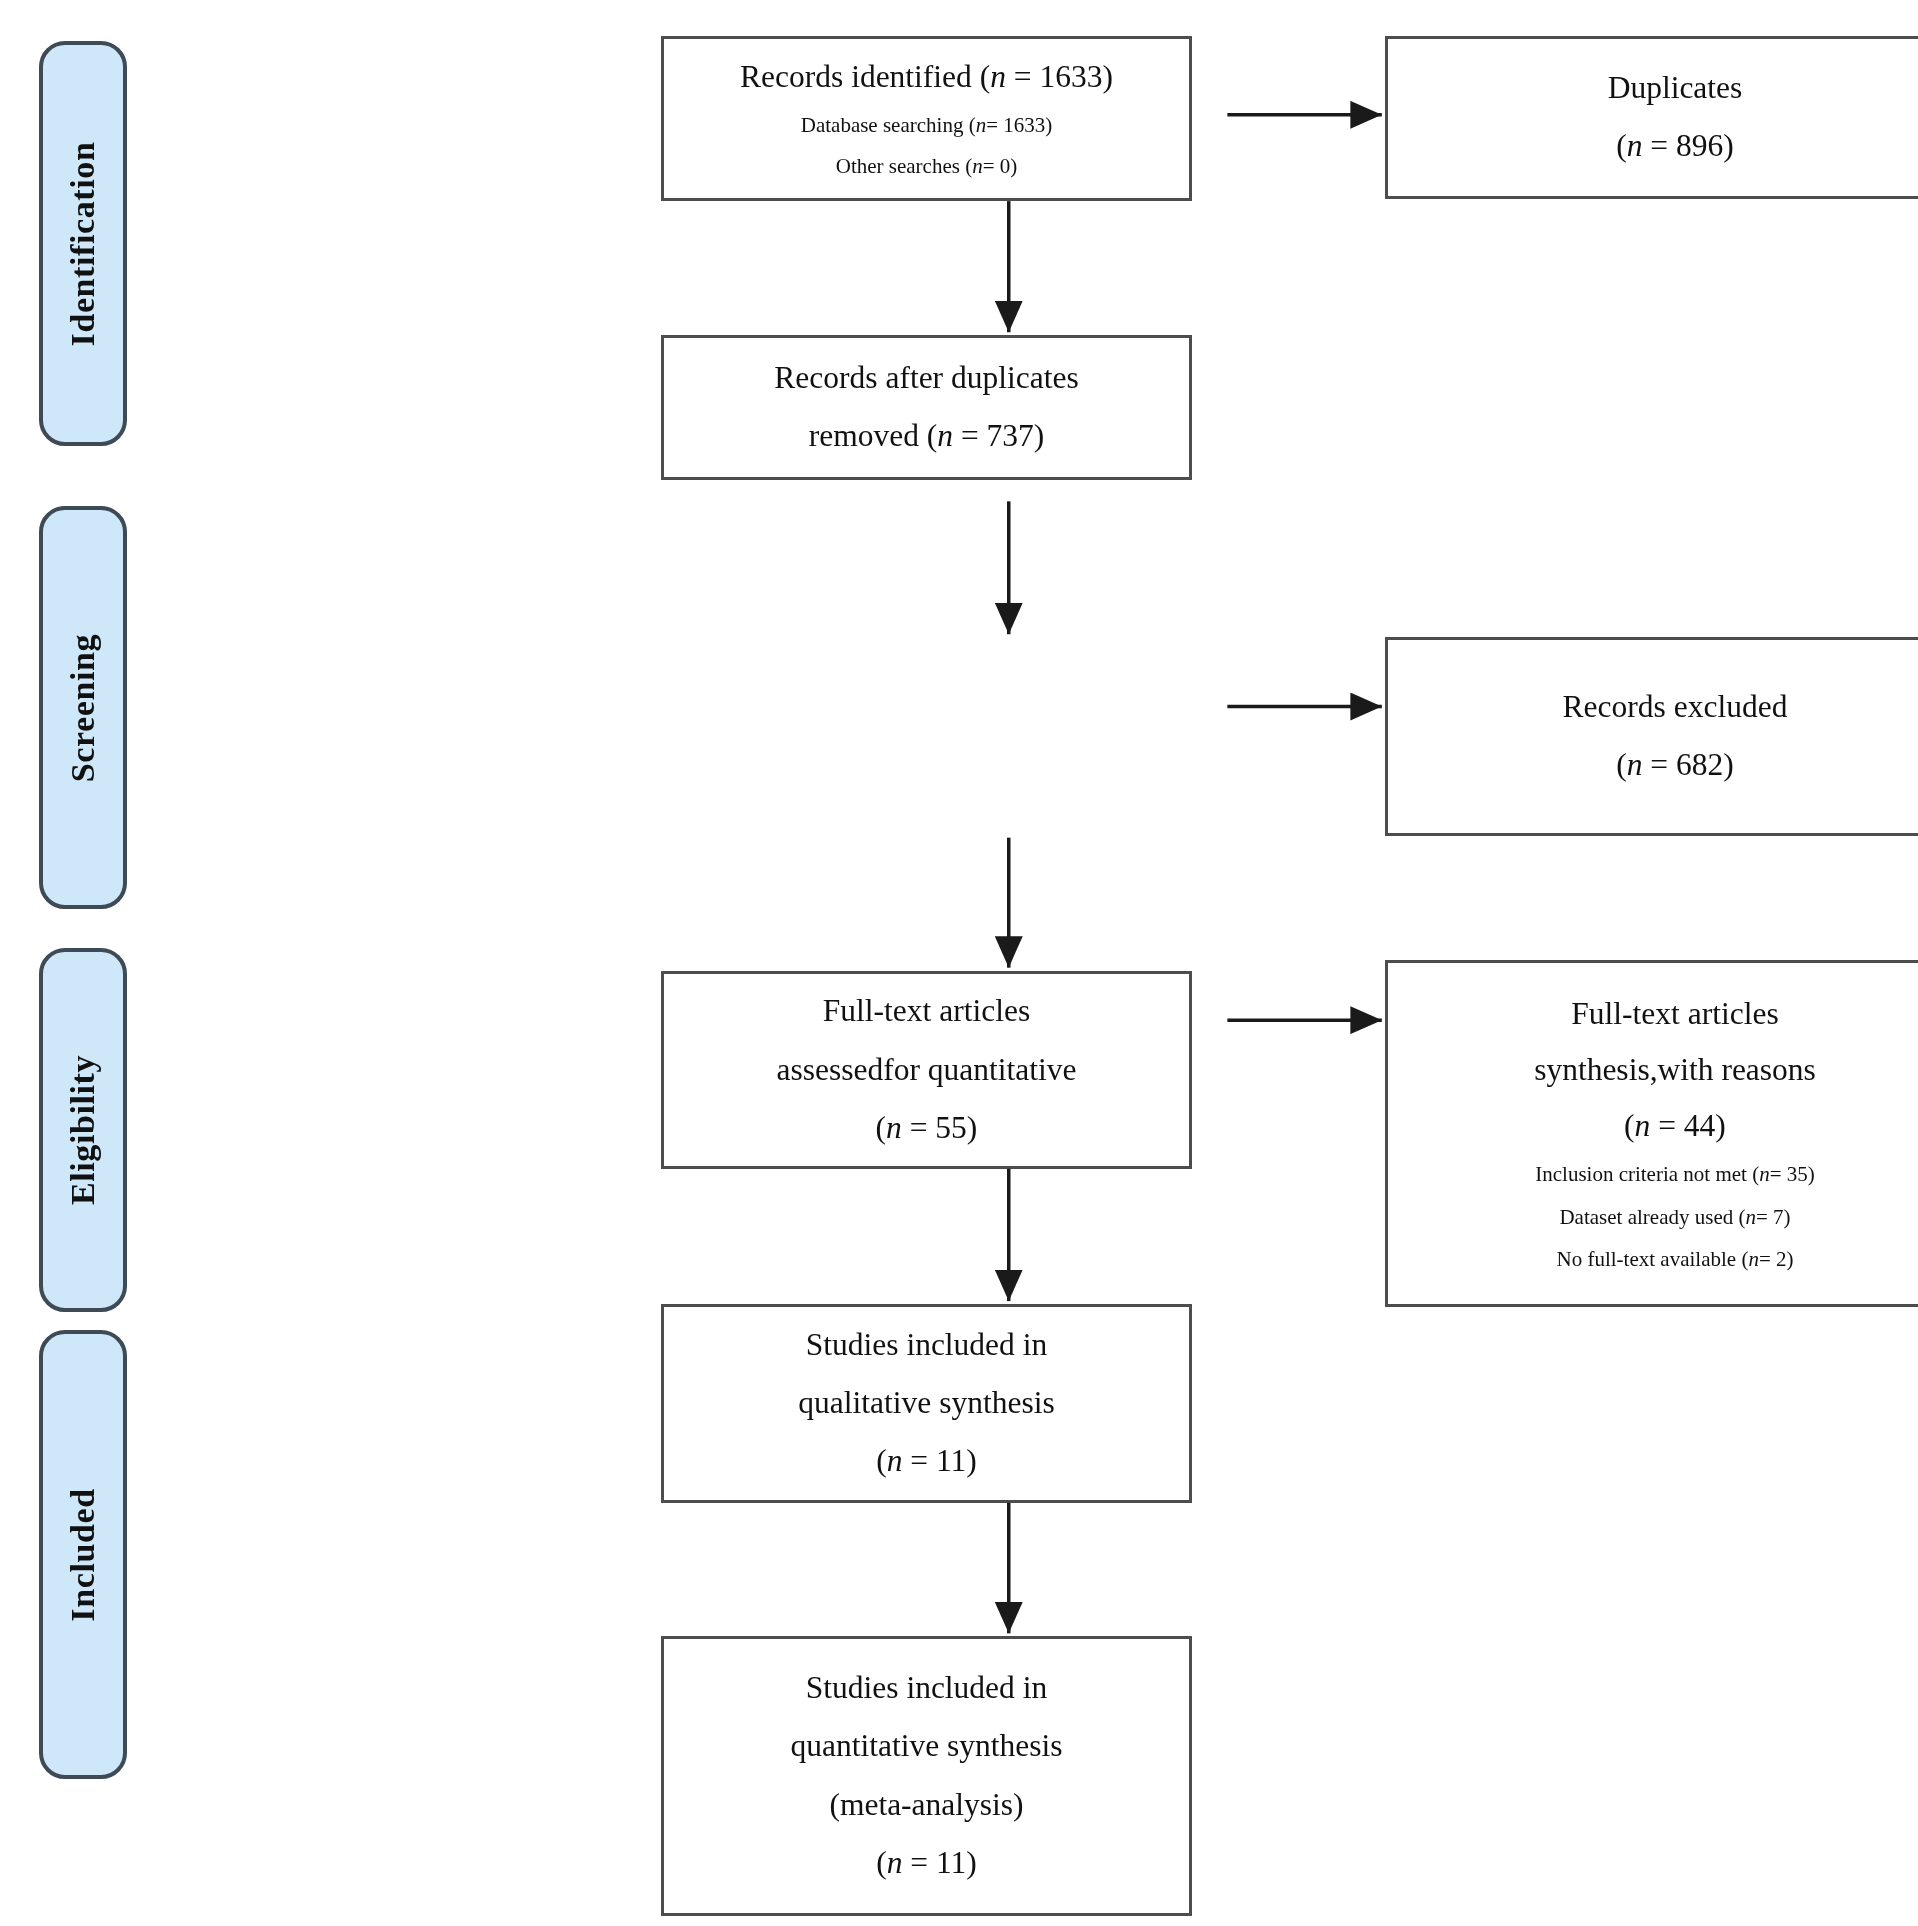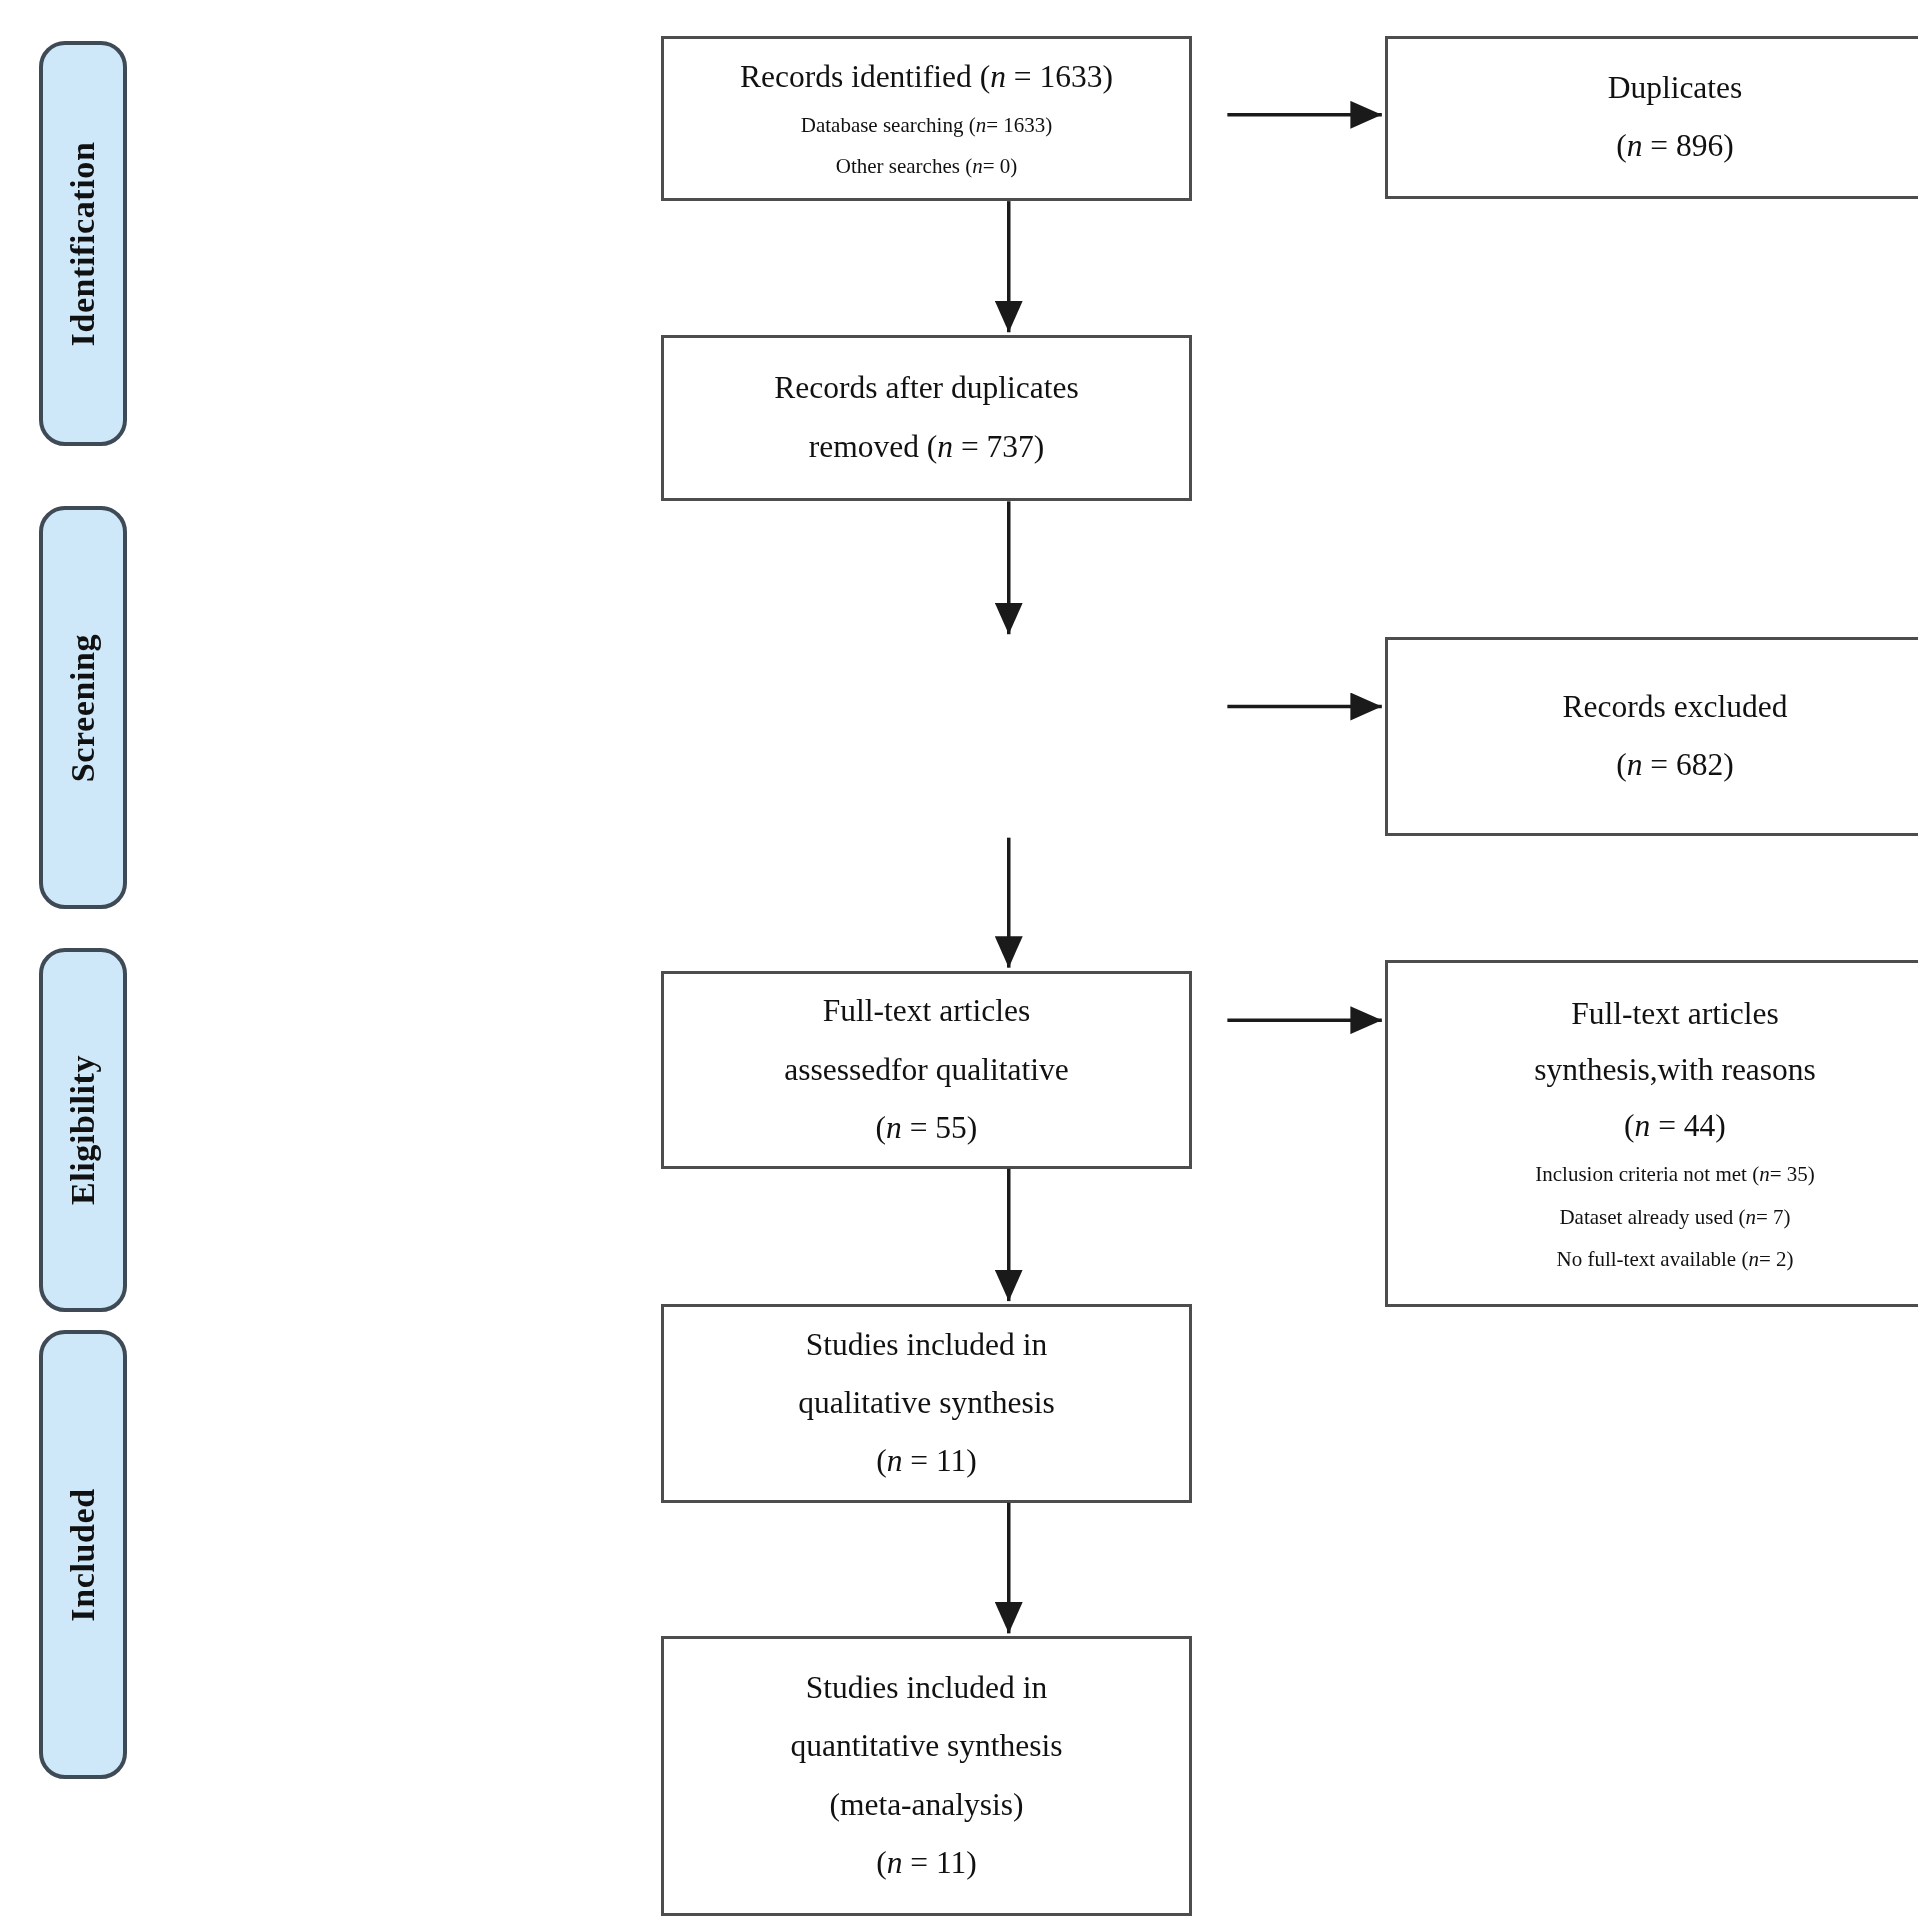--- a/index.html
+++ b/index.html
@@ -53,21 +53,21 @@
     flex-direction:column;
     align-items:center;
     justify-content:center;
     text-align:center;
     gap:17.5px;
     padding:5.8px 11.7px;
   }
   .fbox{left:661px;width:531px}
   .rbox{left:1385px;width:580px}
   #box-records-identified{top:36px;height:165px;gap:14px}
-  #box-after-duplicates{top:335px;height:166px}
+  #box-after-duplicates{top:335px;height:145px}
   #box-titles-abstracts{top:637px;height:201px}
   #box-fulltext-assessed{top:971px;height:198px}
   #box-qualitative{top:1304px;height:199px}
   #box-quantitative{top:1636px;height:280px}
   #box-duplicates{top:36px;height:163px}
   #box-records-excluded{top:637px;height:199px}
   #box-fulltext-excluded{top:960px;height:347px;gap:15px}
 
   .line{line-height:1.3;}
   .line.lg{font-size:31.5px;}
@@ -109,21 +109,21 @@
       <div class="line lg">Records identified (<i>n</i> = 1633)</div>
       <div class="line sm">Database searching (<i>n</i>= 1633)</div>
       <div class="line sm">Other searches (<i>n</i>= 0)</div>
     </div>
   <div class="fbox" id="box-after-duplicates">
       <div class="line lg">Records after duplicates</div>
       <div class="line lg">removed (<i>n</i> = 737)</div>
     </div>
   <div class="fbox" id="box-fulltext-assessed">
       <div class="line lg">Full-text articles</div>
-      <div class="line lg">assessedfor qualitative</div>
+      <div class="line lg">assessedfor quantitative</div>
       <div class="line lg">(<i>n</i> = 55)</div>
     </div>
   <div class="fbox" id="box-qualitative">
       <div class="line lg">Studies included in</div>
       <div class="line lg">qualitative synthesis</div>
       <div class="line lg">(<i>n</i> = 11)</div>
     </div>
   <div class="fbox" id="box-quantitative">
       <div class="line lg">Studies included in</div>
       <div class="line lg">quantitative synthesis</div>

